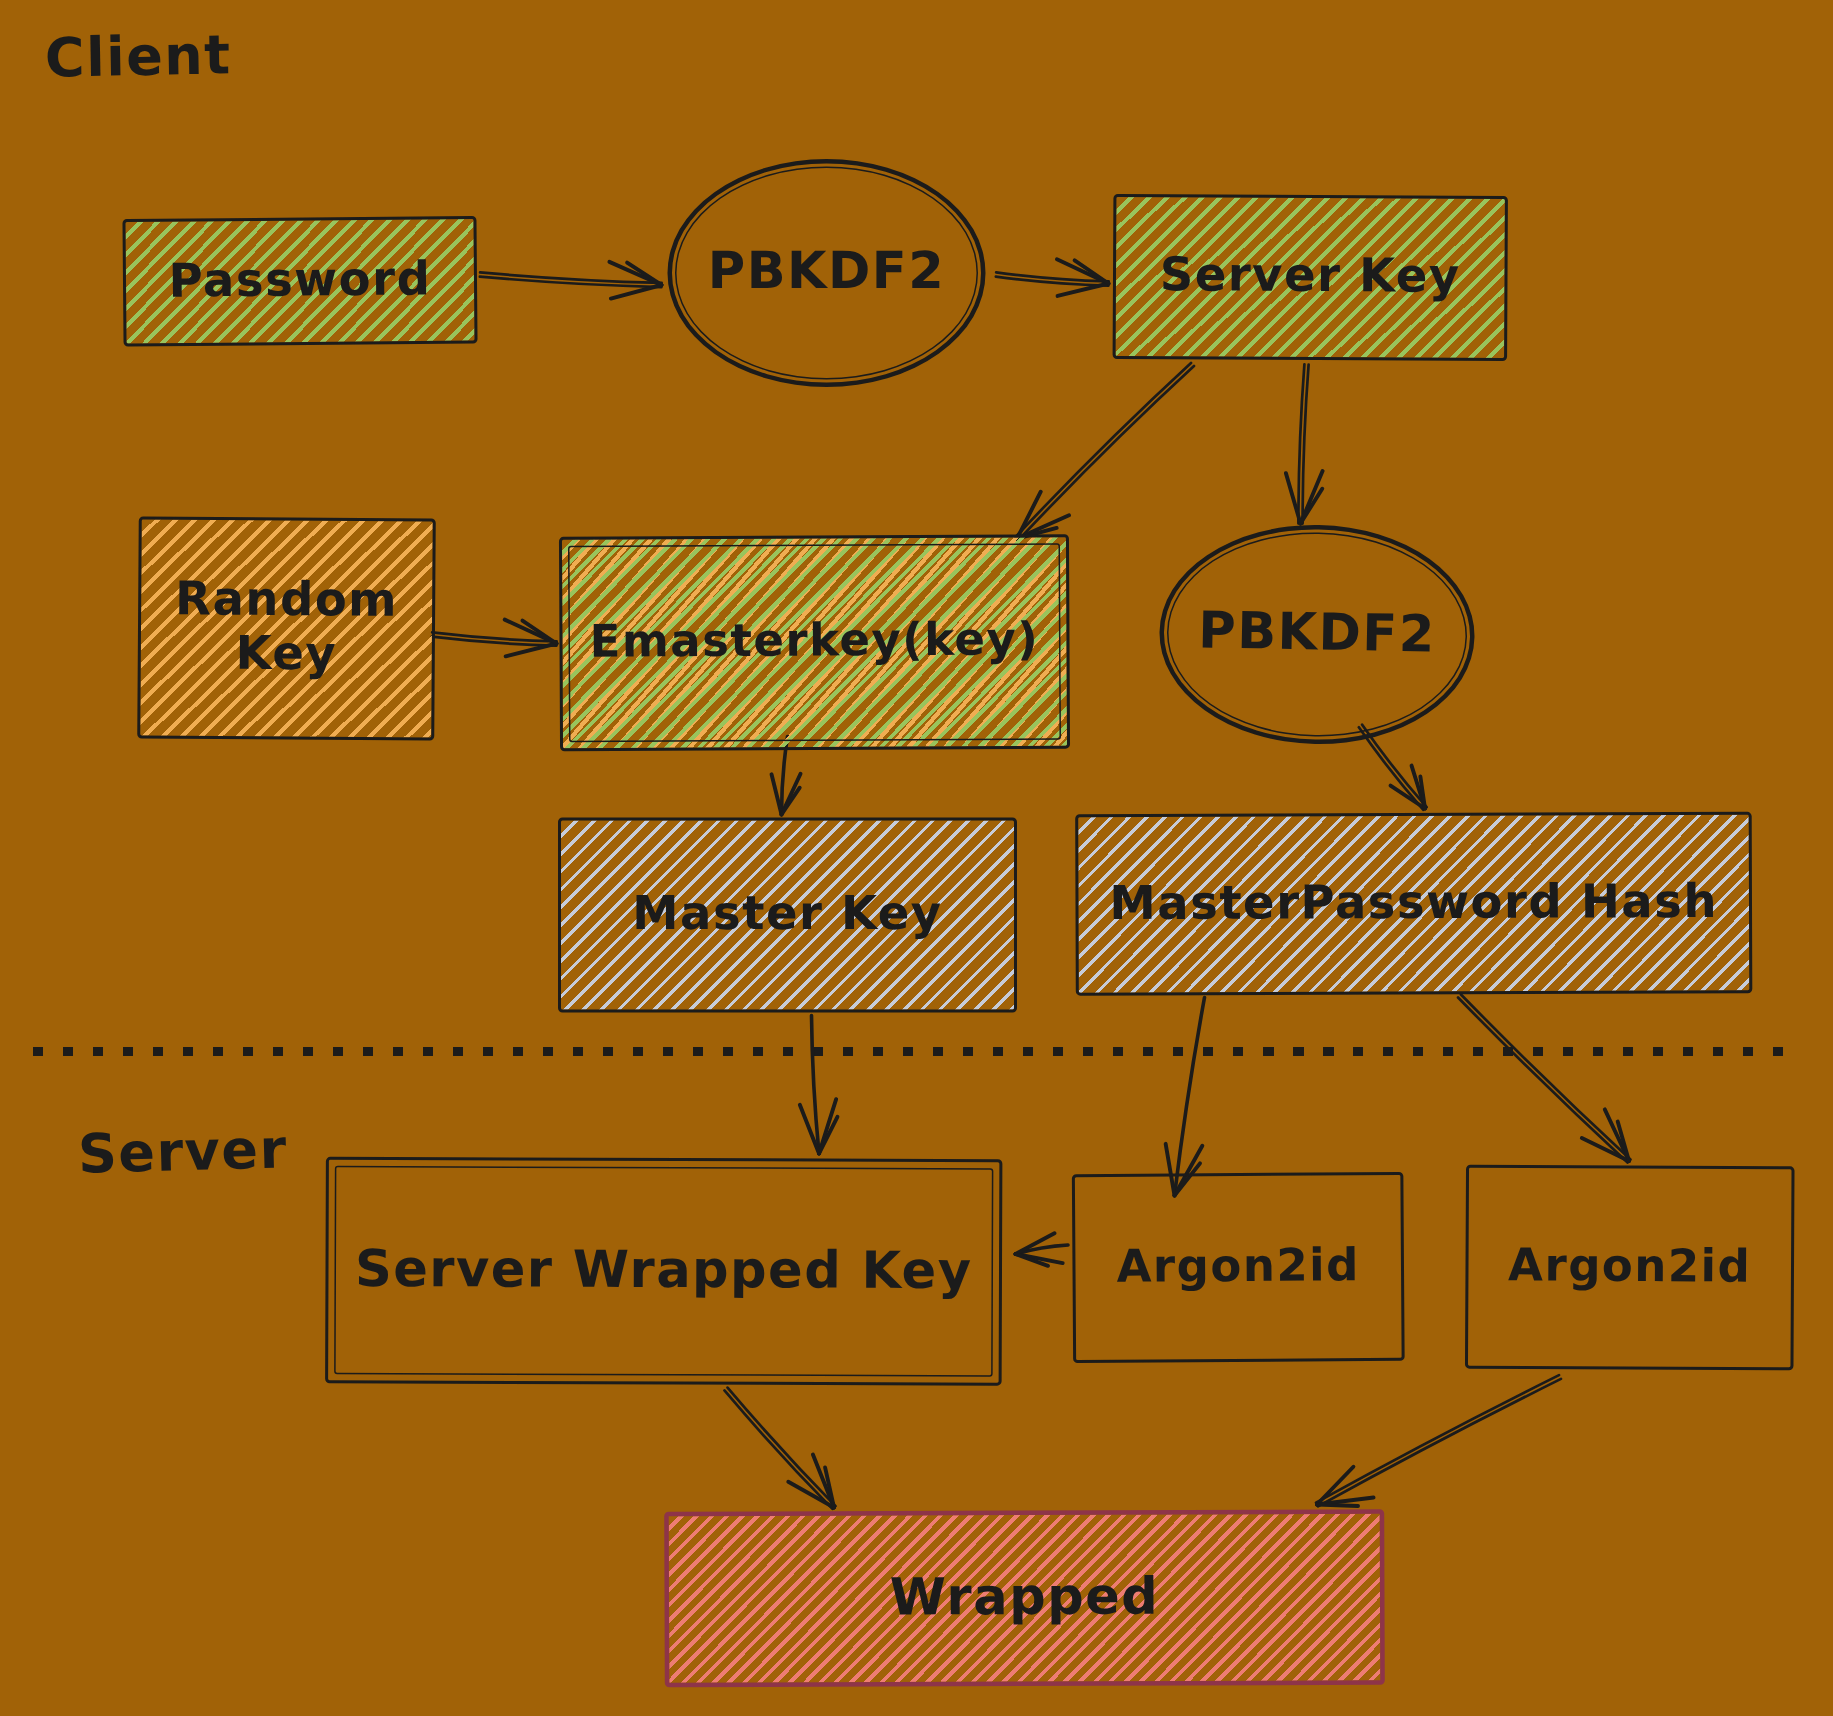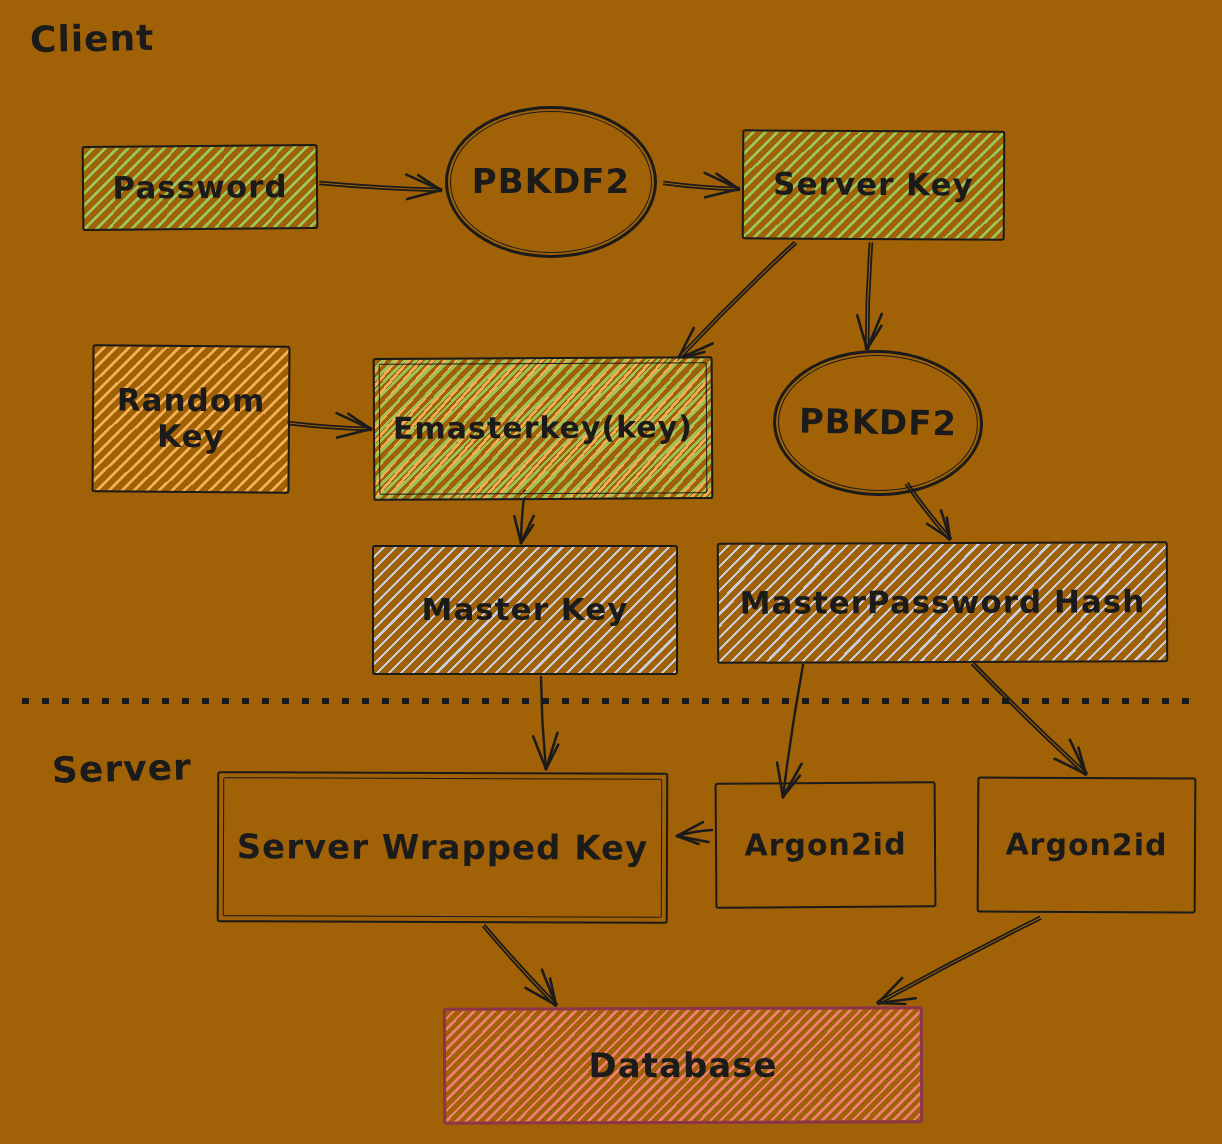--- a/index.html
+++ b/index.html
@@ -203,16 +203,16 @@
 
   <div class="node n-argon1">
     <span>Argon2id</span>
   </div>
 
   <div class="node n-argon2">
     <span>Argon2id</span>
   </div>
 
   <div class="node hatch-red n-database">
-    <span>Database</span>
+    <span>Wrapped</span>
   </div>
 
 </div>
 
 </body></html>

